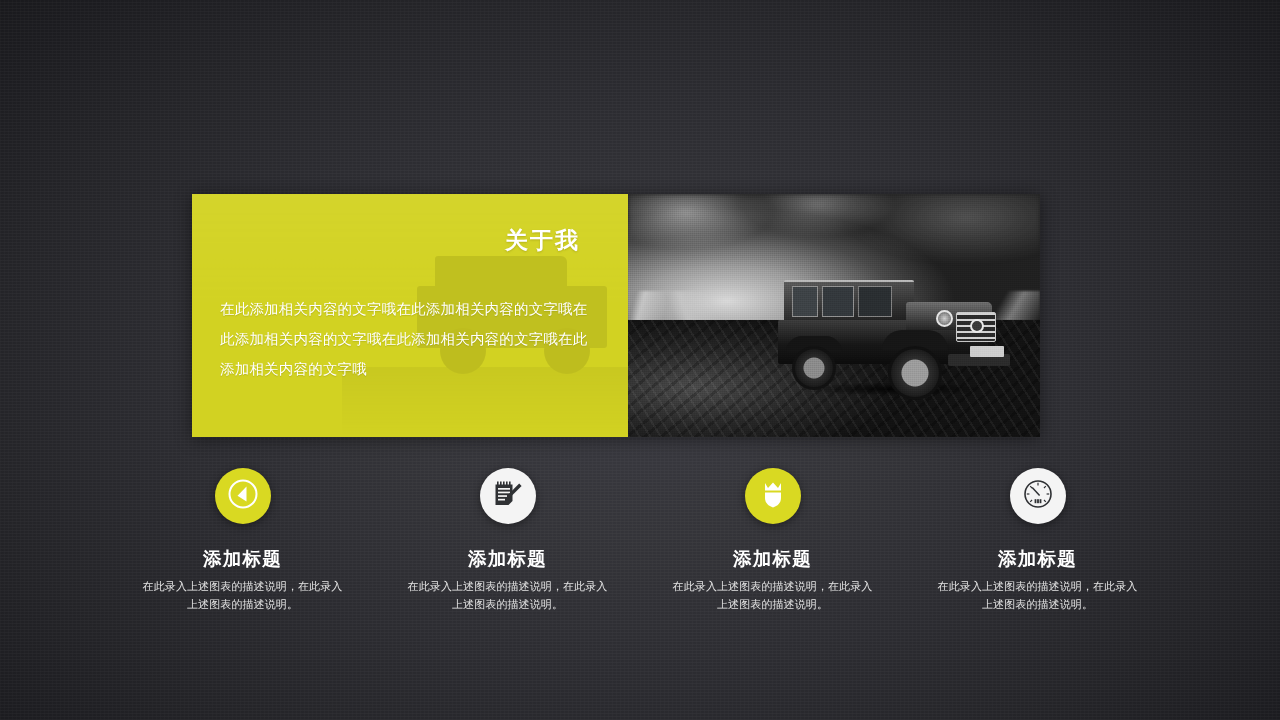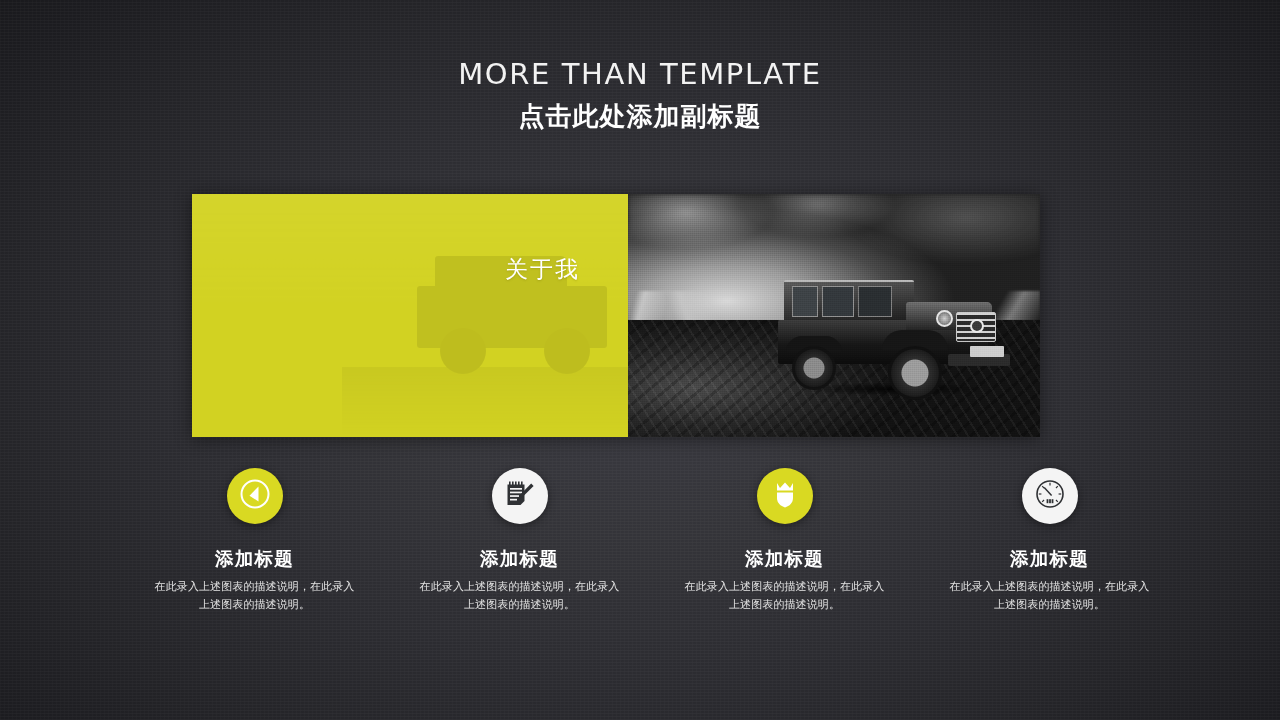--- a/index.html
+++ b/index.html
@@ -95,24 +95,23 @@
     position:absolute; left:150px; bottom:0; width:300px; height:70px;
     background:linear-gradient(180deg, rgba(110,106,20,.55), rgba(110,106,20,0));
   }
   #ghost-sky{
     position:absolute; left:0; top:0; width:100%; height:120px;
     background:linear-gradient(180deg, rgba(255,255,220,.30), rgba(255,255,220,0));
   }
 
   #about-heading{
     position:absolute; right:48px; top:31px;
-    color:#ffffff; font-size:23px; font-weight:normal;
+    color:#ffffff; font-size:23px; font-weight:bold;
     letter-spacing:2px;
     text-shadow:0 1px 2px rgba(120,115,10,.35);
-    margin-top:29px;
   }
   #about-body{
     position:absolute; left:28px; right:26px; top:101px;
     color:#ffffff;
     font-size:14.5px;
     line-height:2.06;
     letter-spacing:.2px;
     text-shadow:0 1px 1px rgba(120,115,10,.30);
   }
 
@@ -226,21 +225,21 @@
     opacity:.20;
     background-image:
       repeating-linear-gradient(0deg, rgba(255,255,255,.35) 0 1px, transparent 1px 2px),
       repeating-linear-gradient(90deg, rgba(0,0,0,.35) 0 1px, transparent 1px 2px);
     mix-blend-mode:overlay;
   }
 
   
   #features{
     position:absolute;
-    left:122px; top:468px; width:1060px;
+    left:110px; top:468px; width:1060px;
     display:flex;
   }
   .feature{
     width:265px;
     display:flex; flex-direction:column; align-items:center;
   }
   .badge{
     width:56px; height:56px; border-radius:50%;
     display:flex; align-items:center; justify-content:center;
     box-shadow:0 2px 8px rgba(0,0,0,.4);
@@ -265,37 +264,34 @@
     letter-spacing:.1px;
   }
 </style>
 </head>
 <body>
 
 <div id="slide">
 
   <div id="noise"></div>
 
-  <div id="title-block">
-    <div id="main-title">MORE THAN TEMPLATE</div>
-    <div id="sub-title">点击此处添加副标题</div>
-  </div>
 
   <div id="band">
 
     <div id="about-panel">
       <div id="ghost-wrap">
         <div id="ghost-sky" class="ghost"></div>
         <div id="ghost-ground" class="ghost"></div>
         <div id="ghost-cabin" class="ghost"></div>
         <div id="ghost-body" class="ghost"></div>
         <div id="ghost-wheel-a" class="ghost"></div>
         <div id="ghost-wheel-b" class="ghost"></div>
       </div>
       <div id="about-heading">关于我</div>
+      <div id="about-body">在此添加相关内容的文字哦在此添加相关内容的文字哦在此添加相关内容的文字哦在此添加相关内容的文字哦在此添加相关内容的文字哦</div>
     </div>
 
     <div id="photo-panel">
       <div id="sky"></div>
       <div id="clouds"></div>
       <div id="mountains"></div>
       <div id="terrain"></div>
       <div id="terrain-rocks"></div>
 
       <div id="suv">

